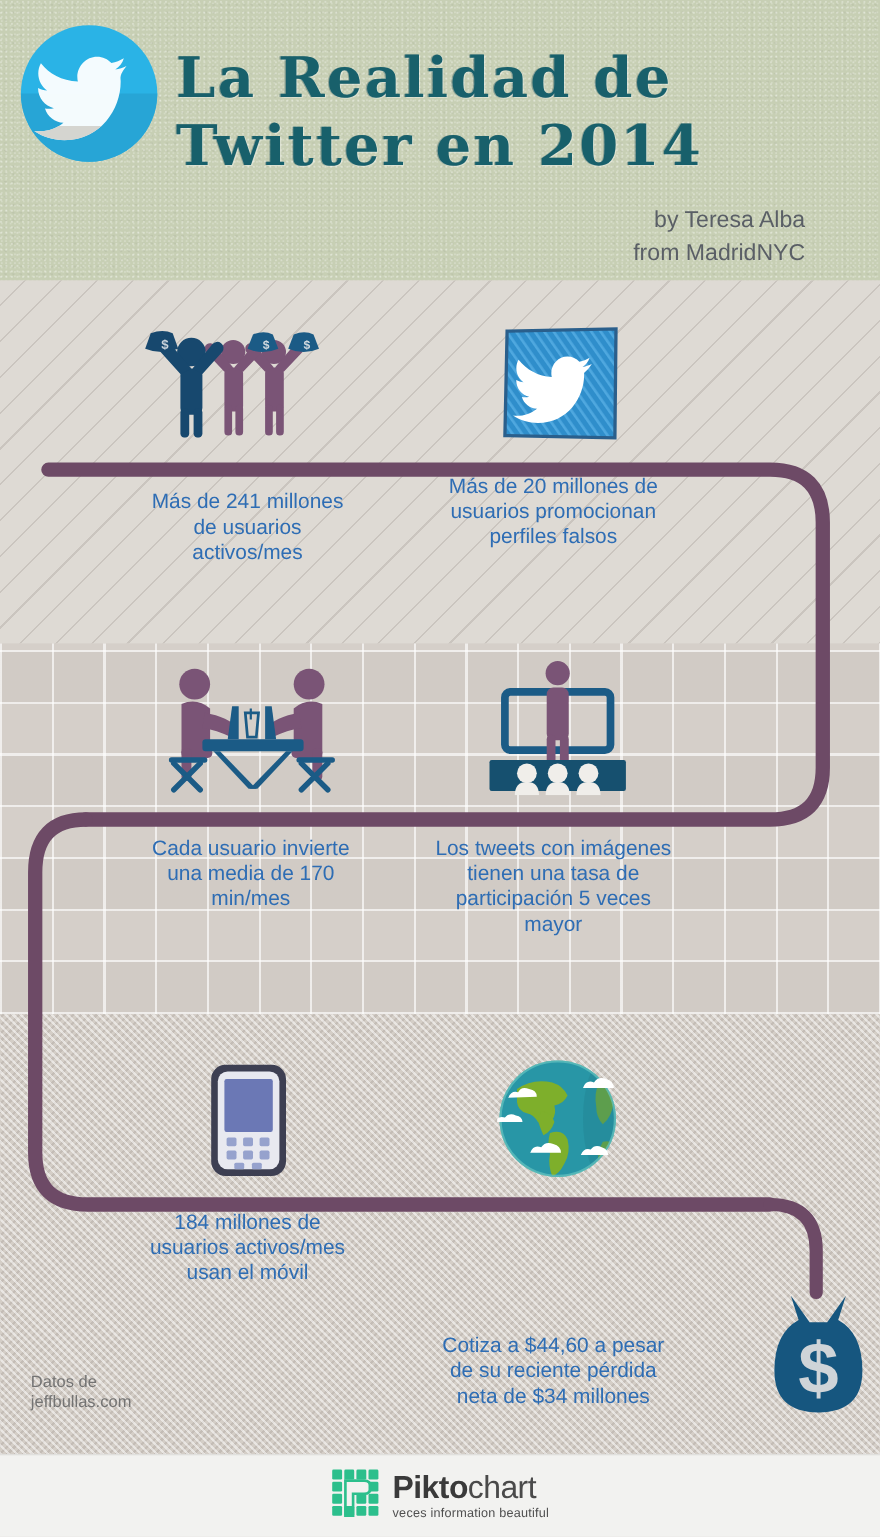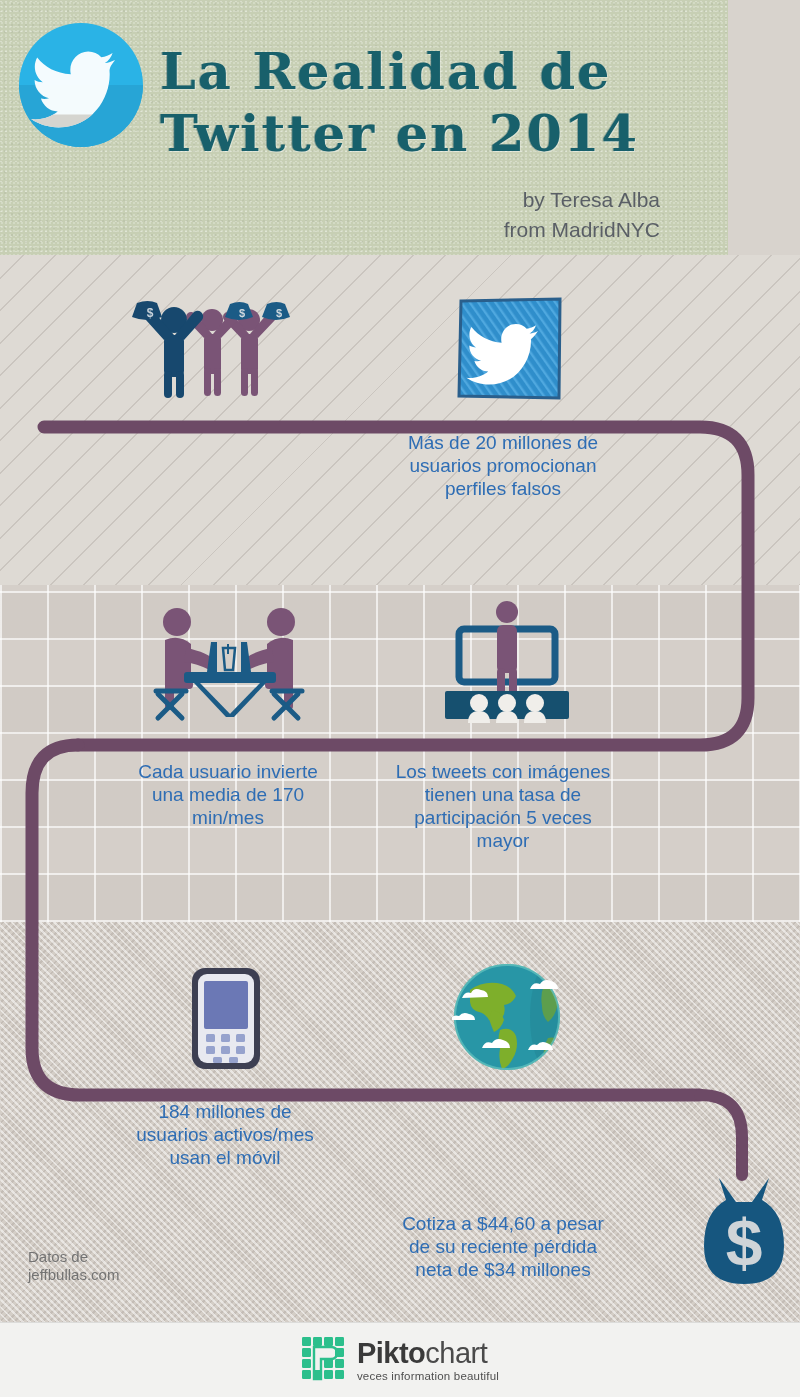--- a/index.html
+++ b/index.html
@@ -8,21 +8,21 @@
   #page{
     position:relative;
     width:800px;
     height:1397px;
     overflow:hidden;
     background:#d8d3cd;
   }
 
   
   #header{
-    position:absolute;left:0;top:0;width:728px;height:255px;
+    position:absolute;left:0;top:0;width:800px;height:255px;
     background:#c7cfb4;
     background-image:
        radial-gradient(circle at 20% 30%, rgba(255,255,255,.30) 0 1px, transparent 1px),
        radial-gradient(circle at 70% 60%, rgba(0,0,0,.045) 0 1px, transparent 1px),
        radial-gradient(circle at 45% 80%, rgba(255,255,255,.22) 0 1px, transparent 1px);
     background-size:5px 5px, 7px 7px, 4px 4px;
   }
   #twitter-logo{
     position:absolute;left:18px;top:22px;width:126px;height:126px;
   }
@@ -231,20 +231,21 @@
       <g fill="#17486e">
         <path d="M9 5 q11 -4 20 0 l5 14 q-15 6 -30 0 z"></path>
         <text x="22" y="19" font-size="12" font-family="'Liberation Sans',sans-serif" font-weight="bold" fill="#c9d3db" text-anchor="middle">$</text>
       </g>
       <g fill="#17486e">
         <path d="M63 5 q11 -4 20 0 l5 14 q-15 6 -30 0 z" opacity="0"></path>
       </g>
     </svg>
   </div>
 
+  <div class="caption" id="cap-active-users">Más de 241 millones de usuarios activos/mes</div>
 
   <div class="icon-box" id="icon-twitter-sketch">
     <svg width="108" height="105" viewBox="0 0 108 105">
       <defs>
         <pattern id="sketchlines" width="7" height="7" patternUnits="userSpaceOnUse" patternTransform="rotate(-35)">
           <rect width="7" height="7" fill="#2f8ecb"></rect>
           <rect width="2.4" height="7" fill="#4fa8df"></rect>
         </pattern>
       </defs>
       <path d="M5 4 L104 2 L103 101 L3 99 Z" fill="url(#sketchlines)" stroke="#2a5f8c" stroke-width="3"></path>

